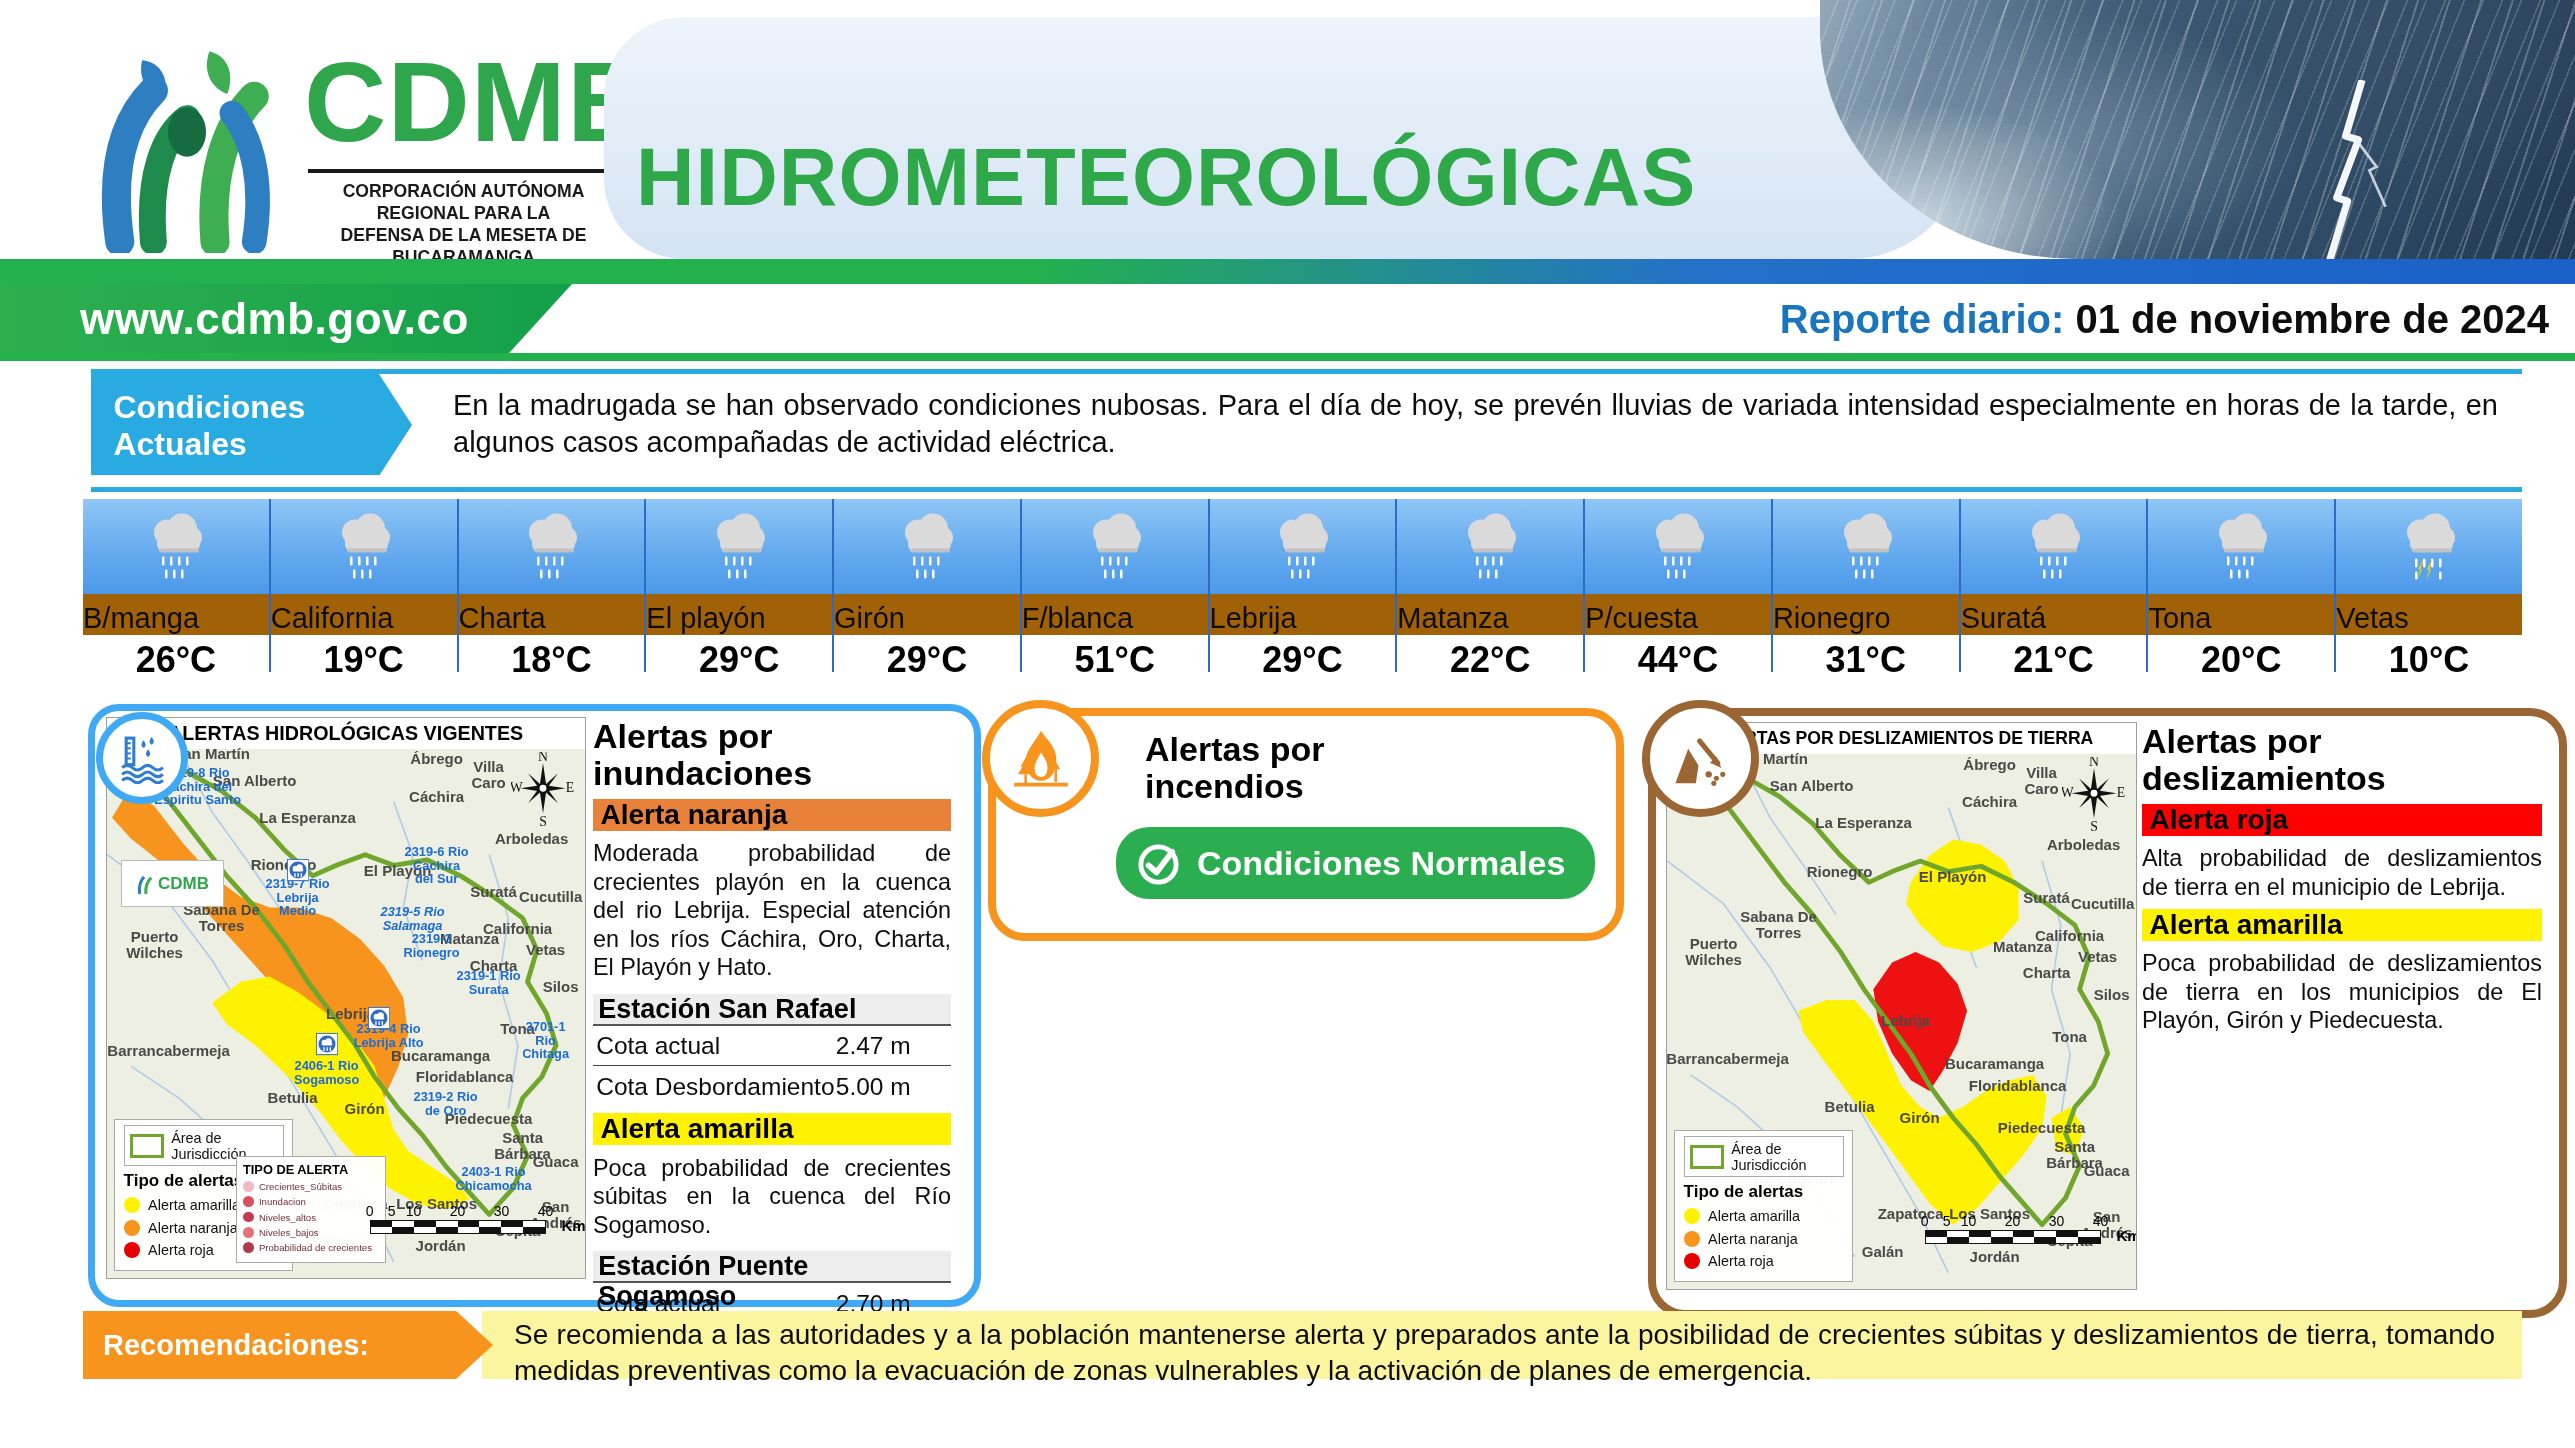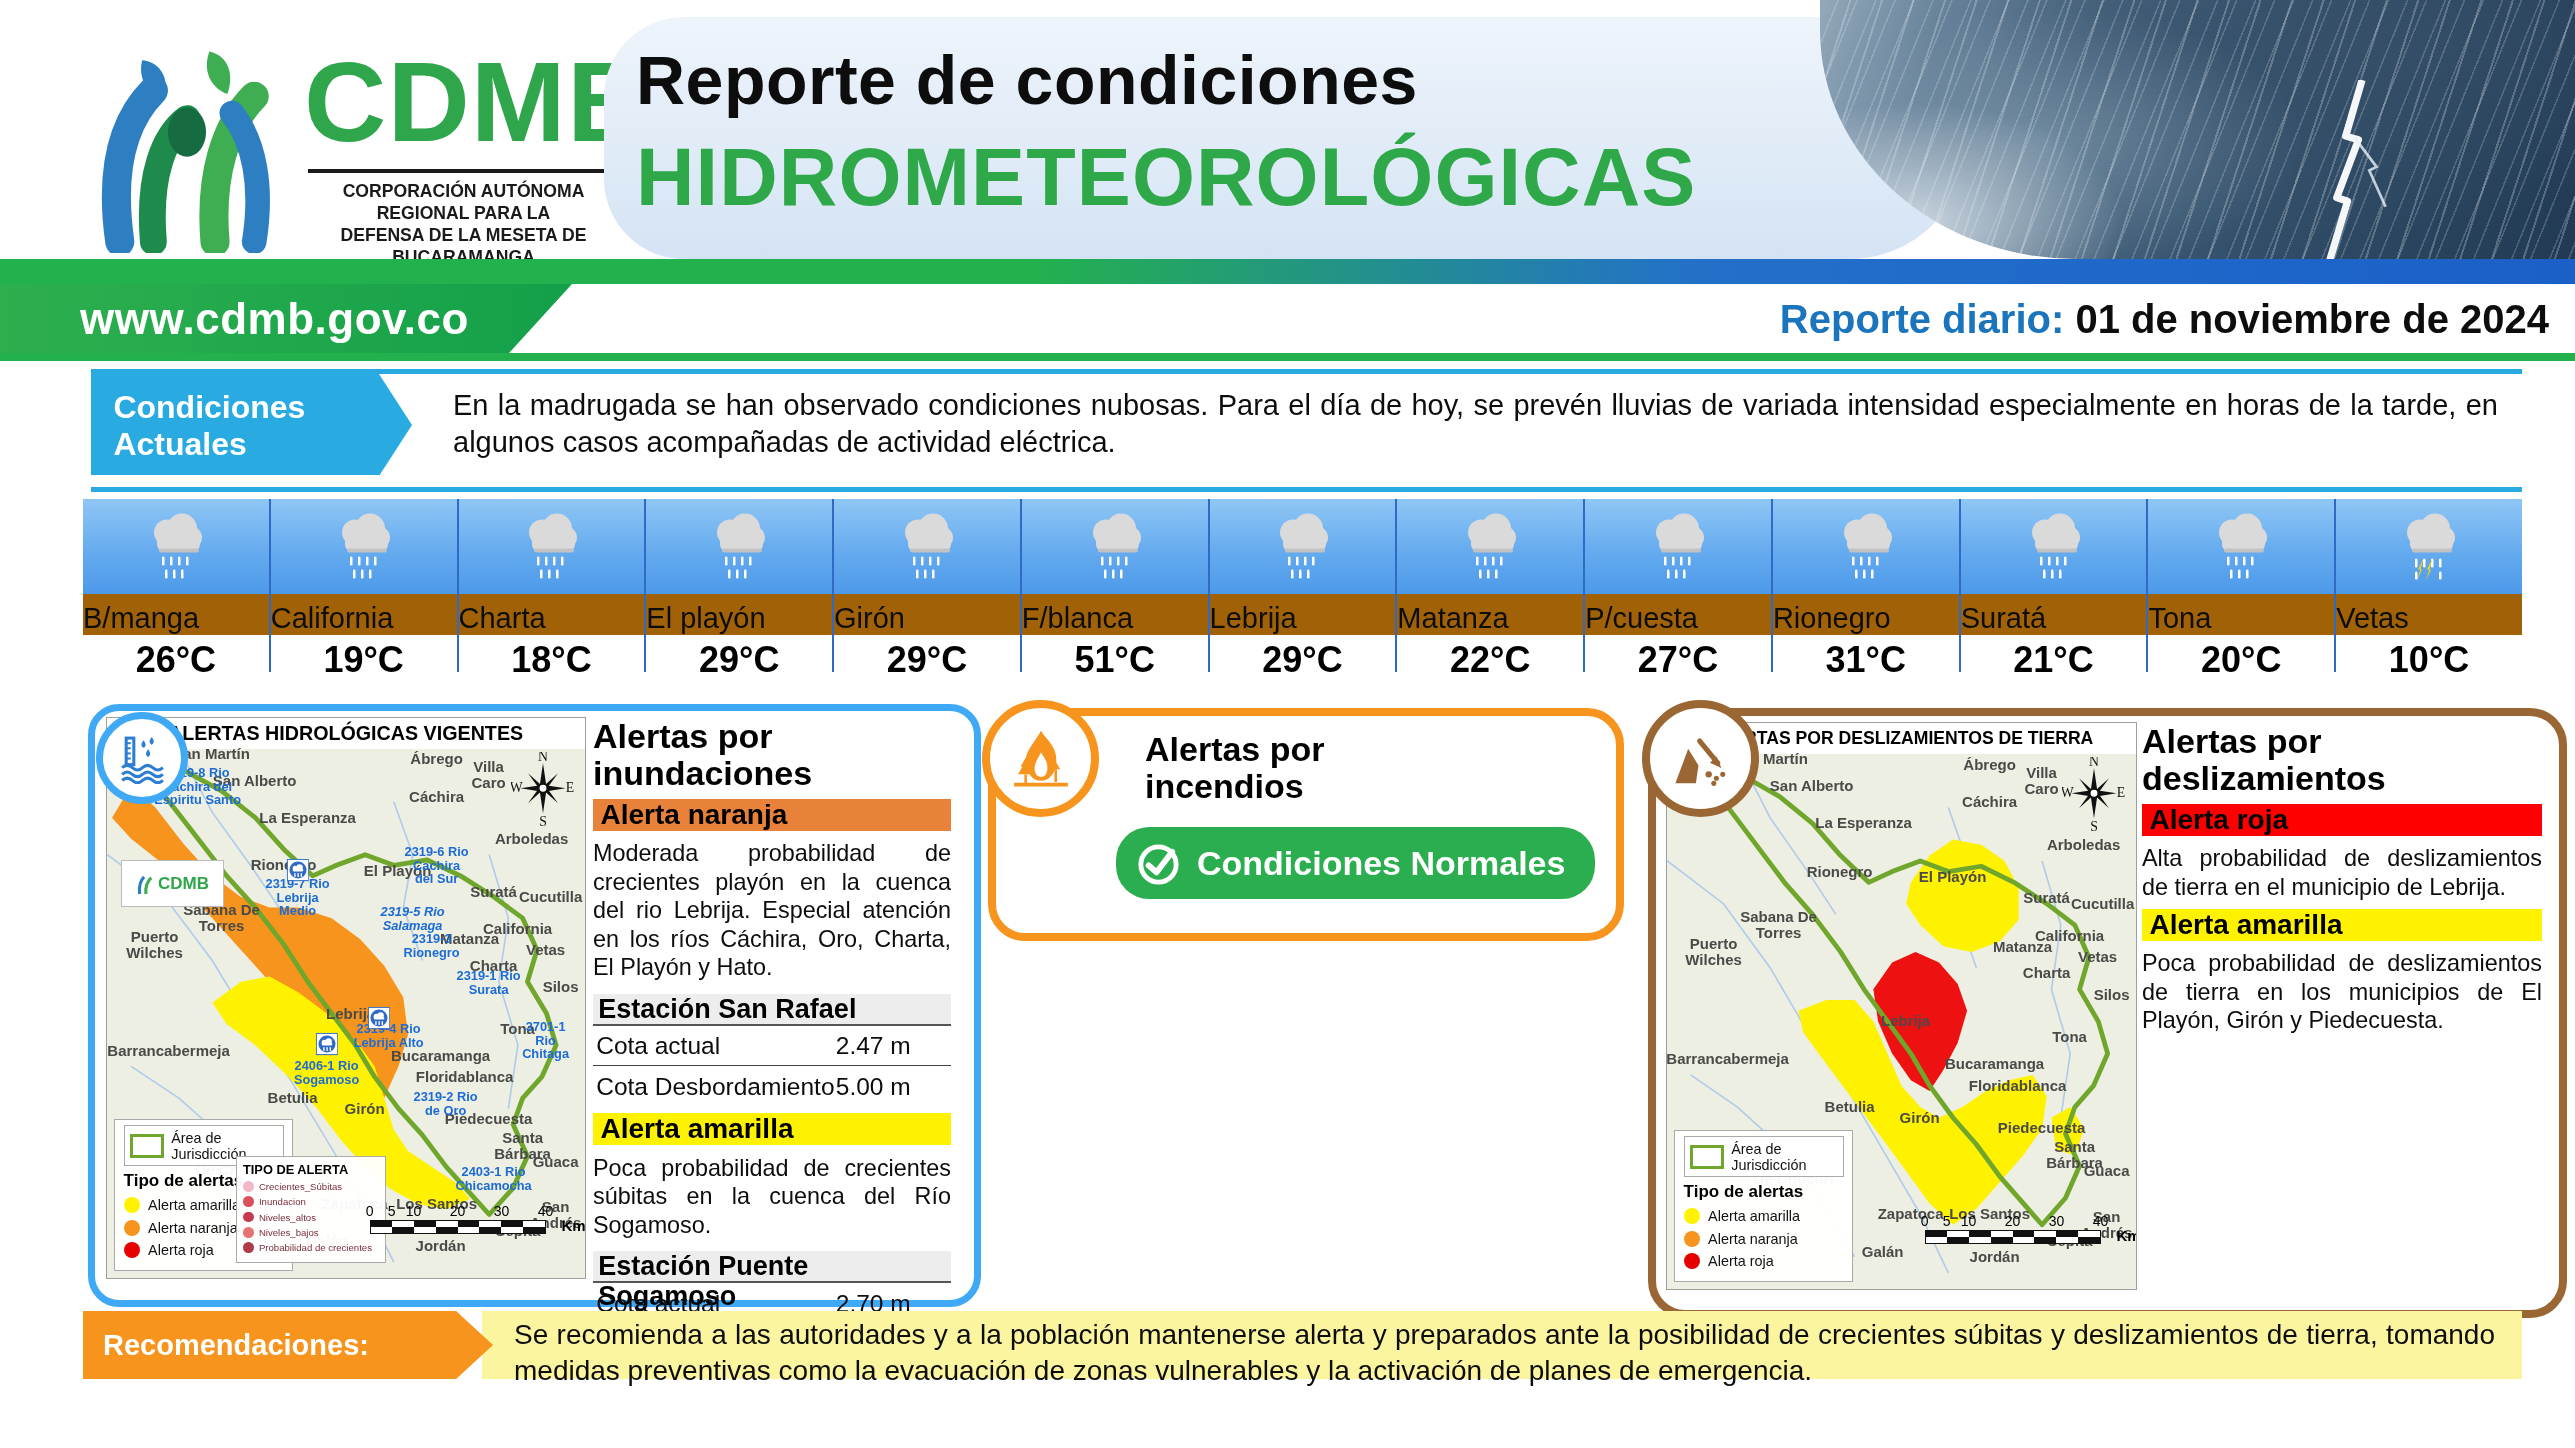--- a/index.html
+++ b/index.html
@@ -160,21 +160,20 @@
       <div class="logo-acronym">CDMB</div>
       <div class="logo-divider"></div>
       <div class="logo-sub">
         <div>CORPORACIÓN AUTÓNOMA REGIONAL PARA LA</div>
         <div>DEFENSA DE LA MESETA DE BUCARAMANGA</div>
       </div>
     </div>
   </div>
 
   <div class="title-panel">
-    <div class="title-line1">Reporte de condiciones</div>
     <div class="title-line2">HIDROMETEOROLÓGICAS</div>
   </div>
 
   <div class="storm-photo">
     <svg class="lightning" viewBox="0 0 120 200">
       <polyline points="70,0 52,62 66,66 42,130 54,134 34,200" fill="none" stroke="#FFFFFF" stroke-width="8" stroke-linejoin="round" opacity="0.95"></polyline>
       <polyline points="62,64 86,96 78,100 96,140" fill="none" stroke="#E8F2FA" stroke-width="3" opacity="0.8"></polyline>
     </svg>
   </div>
 
@@ -378,21 +377,21 @@
             <rect x="68" y="100" width="5" height="18" rx="2.5" fill="#fff"></rect>
             <rect x="84" y="100" width="5" height="18" rx="2.5" fill="#fff"></rect>
             <rect x="100" y="100" width="5" height="18" rx="2.5" fill="#fff"></rect>
             <rect x="58" y="126" width="5" height="18" rx="2.5" fill="#fff"></rect>
             <rect x="74" y="126" width="5" height="18" rx="2.5" fill="#fff"></rect>
             <rect x="90" y="126" width="5" height="18" rx="2.5" fill="#fff"></rect>
 
   </svg>
         </div>
     <div class="wname">P/cuesta</div>
-    <div class="wtemp">27°C</div>
+    <div class="wtemp">44°C</div>
       </div>
       <div class="wcol">
         <div class="wicon">
           <svg width="80" height="85" viewBox="0 0 160 160">
     <circle cx="62" cy="52" r="26" fill="#DADADA"></circle>
             <circle cx="92" cy="44" r="30" fill="#DADADA"></circle>
     <circle cx="110" cy="62" r="22" fill="#DADADA"></circle>
             <rect x="42" y="56" width="86" height="34" rx="14" fill="#DADADA"></rect>
     <rect x="46" y="84" width="80" height="8" rx="4" fill="#C2C2C2"></rect>
     <rect x="52" y="100" width="5" height="18" rx="2.5" fill="#fff"></rect>

